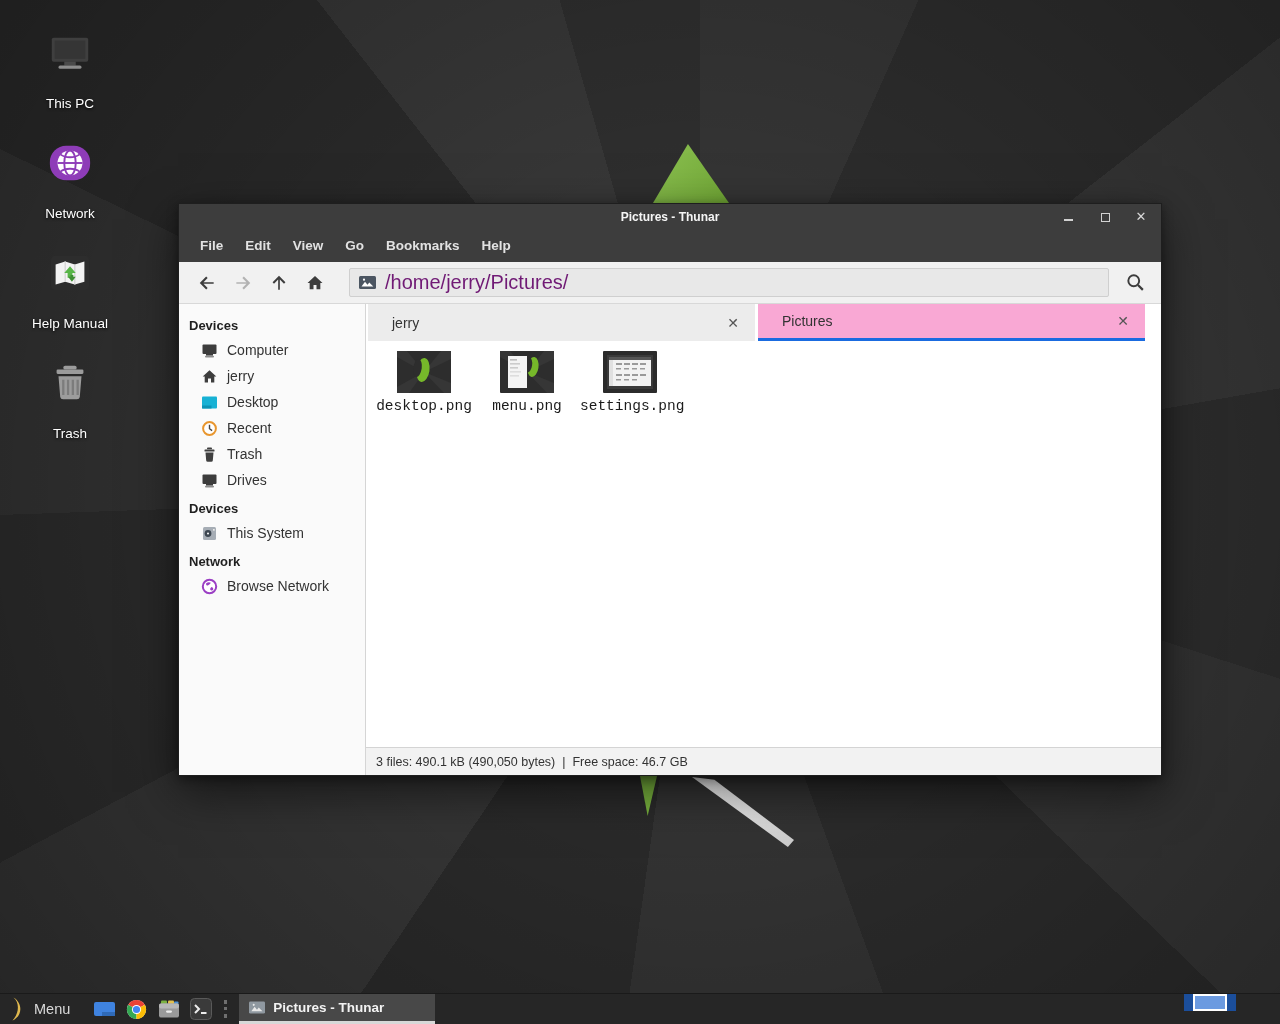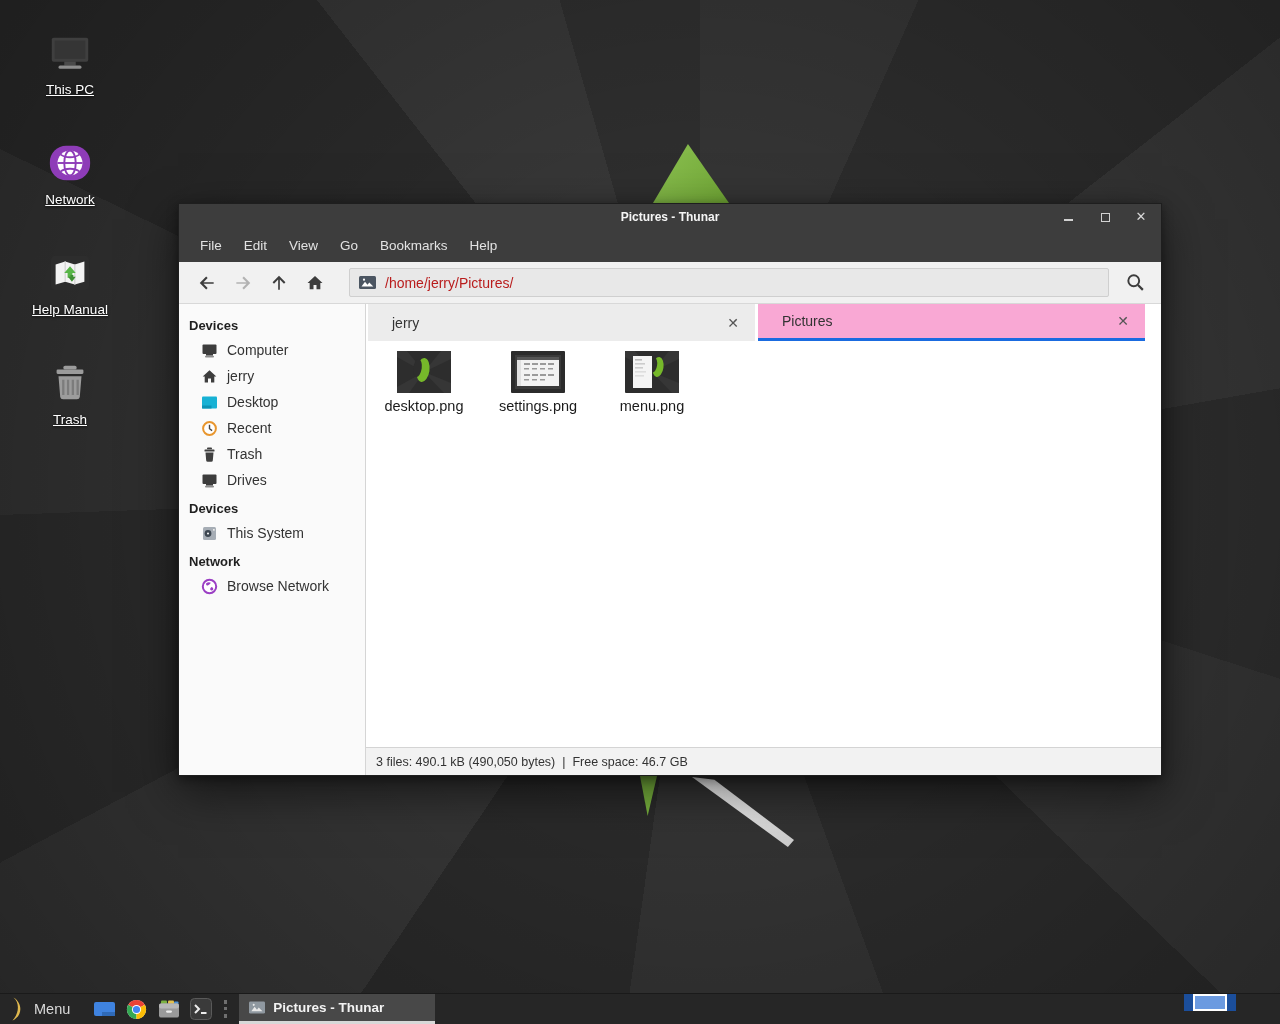--- a/index.html
+++ b/index.html
@@ -22,60 +22,60 @@
   .logo-sliver-green { position:absolute; left:640px; top:776px; width:17px; height:40px; z-index:1;
     clip-path:polygon(0 0, 100% 0, 45% 100%); background:#79b33e; }
   .logo-sliver-white { position:absolute; left:692px; top:777px; width:102px; height:70px; z-index:1;
     clip-path:polygon(0 0, 22% 4%, 100% 90%, 94% 100%);
     background:linear-gradient(160deg,#fdfdfd,#c9c9c9); }
 
   
   .desk-icons { position:absolute; left:14px; top:22px; width:112px; z-index:2; }
   .dicon { width:112px; height:110px; display:flex; flex-direction:column; align-items:center; padding-top:8px; }
   .dicon-img { width:46px; height:46px; display:flex; align-items:center; justify-content:center; }
-  .dicon-label { margin-top:6px; font-size:13.5px; color:#fff; text-shadow:0 1px 3px rgba(0,0,0,.85); white-space:nowrap;text-decoration:underline; }
+  .dicon-label { margin-top:20px; font-size:13.5px; color:#fff; text-shadow:0 1px 3px rgba(0,0,0,.85); white-space:nowrap; }
 
   
   .window { position:absolute; left:178px; top:203px; width:984px; height:573px; z-index:3;
     border:1px solid #1e1e1e; box-shadow:0 16px 44px rgba(0,0,0,.55), 0 3px 10px rgba(0,0,0,.4);
     display:flex; flex-direction:column; background:#fff; }
   .titlebar { height:25px; background:#3d3d3d; position:relative; display:flex; align-items:center; justify-content:center; flex:none; }
   .title-text { font-size:12px; font-weight:bold; color:#f5f5f5; }
   .win-controls { position:absolute; right:14px; top:0; height:100%; display:flex; align-items:center; gap:24px; }
   .wc { width:12px; height:12px; position:relative; display:inline-block; }
   .wc-min::after { content:""; position:absolute; left:1px; bottom:2px; width:9px; height:2px; background:#d2d2d2; }
   .wc-max::after { content:""; position:absolute; left:2px; top:2px; width:7px; height:7px; border:1.6px solid #d2d2d2; }
   .wc-close { color:#d8d8d8; font-size:13px; line-height:12px; text-align:center; }
 
   .menubar { height:33px; background:#3d3d3d; display:flex; align-items:center; padding-left:10px; flex:none; }
-  .menu-item { padding:0 11px; font-size:13.5px; color:#e2e2e2; height:100%; display:flex; align-items:center; }
+  .menu-item { padding:0 11px; font-size:13.5px; color:#e2e2e2; height:100%; display:flex; align-items:center;font-weight:bold; }
 
   .toolbar { height:42px; background:#f1f1f1; border-bottom:1px solid #d8d8d8; display:flex; align-items:center; padding:0 10px; flex:none; }
   .nav-btn { width:36px; height:32px; display:flex; align-items:center; justify-content:center; }
   .pathbar { flex:1; height:29px; background:#e8e8e8; border:1px solid #cfcfcf; border-radius:2px;
     margin:0 10px 0 16px; display:flex; align-items:center; padding:0 9px; gap:9px; }
-  .path-text { font-size:14px; color:#b91c1c; }
+  .path-text { font-size:20px; color:#701a75; }
   .search-btn { width:32px; height:32px; display:flex; align-items:center; justify-content:center; }
 
   .win-body { flex:1; display:flex; min-height:0; }
   .sidebar { width:187px; background:#fafafa; border-right:1px solid #d5d5d5; padding-top:6px; flex:none; overflow:hidden; }
   .side-header { font-size:13px; font-weight:bold; color:#1f1f1f; margin:8px 0 4px 10px; }
   .side-row { height:26px; display:flex; align-items:center; gap:9px; padding-left:22px; }
   .side-ico { width:17px; height:17px; flex:none; display:flex; align-items:center; justify-content:center; }
   .side-label { font-size:14px; color:#333; white-space:nowrap; }
 
   .main-pane { flex:1; display:flex; flex-direction:column; min-width:0; background:#fff; }
   .tabbar { height:37px; background:#fff; display:flex; flex:none; padding-left:2px; gap:3px; }
   .tab { width:387px; display:flex; align-items:center; padding:0 12px 0 24px; font-size:14px; color:#333; }
   .tab-inactive { background:#ececec; }
   .tab-active { background:#f9a8d4; border-bottom:3px solid #1a6be0; }
   .tab-label { flex:1; }
   .tab-close { font-size:14px; color:#555; padding:0 4px; }
 
-  .files { flex:1; display:flex; align-items:flex-start; padding:10px 0 0 8px; gap:14px; }
+  .files { flex:1; display:flex; align-items:flex-start; padding:10px 0 0 8px; gap:3px;font-family:Liberation Mono, monospace; }
   .file-item { width:100px; text-align:center; }
   .thumb { width:54px; height:42px; margin:0 auto; display:block; }
   .file-label { margin-top:5px; font-size:14.5px; color:#1b1b1b; }
 
   .statusbar { height:28px; background:#f2f2f2; border-top:1px solid #d4d4d4; display:flex; align-items:center; padding-left:10px; flex:none; }
   .status-text { font-size:12.5px; color:#333; white-space:pre; }
 
   
   .taskbar { position:absolute; left:0; bottom:0; width:1280px; height:31px; background:#262626; z-index:5;
     display:flex; align-items:center; border-top:1px solid #1a1a1a; }
@@ -320,20 +320,35 @@
 
       <div class="files">
         <div class="file-item">
           <svg class="thumb" viewBox="0 0 54 42">
             <rect width="54" height="42" rx="1" fill="#2d2d2d"></rect>
             <path d="M27 21 0 6V0h10zM27 21 44 0h10v8zM27 21 0 36v6h12zM27 21l20 21h7v-10z" fill="#363636"></path>
             <ellipse cx="26" cy="19" rx="6.5" ry="12" fill="#76b82a" transform="rotate(8 26 19)"></ellipse>
             <ellipse cx="20.5" cy="17" rx="4.2" ry="9" fill="#2d2d2d" transform="rotate(8 20.5 17)"></ellipse>
           </svg>
           <div class="file-label">desktop.png</div>
+        </div>
+        <div class="file-item">
+          <svg class="thumb" viewBox="0 0 54 42">
+            <rect width="54" height="42" rx="1" fill="#2d2d2d"></rect>
+            <path d="M27 21 0 6V0h10zM27 21 44 0h10v8zM27 21l20 21h7v-10z" fill="#363636"></path>
+            <ellipse cx="33" cy="16" rx="5.5" ry="10" fill="#76b82a" transform="rotate(8 33 16)"></ellipse>
+            <ellipse cx="28.5" cy="14" rx="3.6" ry="7.5" fill="#2d2d2d" transform="rotate(8 28.5 14)"></ellipse>
+            <rect x="8" y="5" width="19" height="32" fill="#f4f4f4"></rect>
+            <rect x="10" y="8" width="7" height="1.6" fill="#bbb"></rect>
+              <rect x="10" y="12" width="10" height="1.6" fill="#ccc"></rect>
+              <rect x="10" y="16" width="8" height="1.6" fill="#ccc"></rect>
+              <rect x="10" y="20" width="11" height="1.6" fill="#ddd"></rect>
+              <rect x="10" y="24" width="9" height="1.6" fill="#ddd"></rect>
+          </svg>
+          <div class="file-label">menu.png</div>
         </div>
         <div class="file-item">
           <svg class="thumb" viewBox="0 0 54 42">
             <rect width="54" height="42" rx="1" fill="#2b2b2b"></rect>
             <rect x="4" y="4" width="46" height="34" fill="#3a3a3a"></rect>
             <rect x="6" y="6" width="42" height="3" fill="#555"></rect>
             <rect x="6" y="9" width="42" height="26" fill="#f2f2f2"></rect>
             <rect x="6" y="9" width="4" height="26" fill="#e0e0e0"></rect>
             <g fill="#9a9a9a">
               <rect x="13" y="12" width="6" height="2"></rect>
@@ -348,35 +363,20 @@
                 <rect x="21" y="23" width="6" height="2"></rect>
                 <rect x="29" y="23" width="6" height="2"></rect>
                 <rect x="37" y="23" width="6" height="2"></rect>
               <rect x="13" y="28" width="5" height="1.5"></rect>
                 <rect x="21" y="28" width="5" height="1.5"></rect>
                 <rect x="29" y="28" width="5" height="1.5"></rect>
             </g>
           </svg>
           <div class="file-label">settings.png</div>
         </div>
-        <div class="file-item">
-          <svg class="thumb" viewBox="0 0 54 42">
-            <rect width="54" height="42" rx="1" fill="#2d2d2d"></rect>
-            <path d="M27 21 0 6V0h10zM27 21 44 0h10v8zM27 21l20 21h7v-10z" fill="#363636"></path>
-            <ellipse cx="33" cy="16" rx="5.5" ry="10" fill="#76b82a" transform="rotate(8 33 16)"></ellipse>
-            <ellipse cx="28.5" cy="14" rx="3.6" ry="7.5" fill="#2d2d2d" transform="rotate(8 28.5 14)"></ellipse>
-            <rect x="8" y="5" width="19" height="32" fill="#f4f4f4"></rect>
-            <rect x="10" y="8" width="7" height="1.6" fill="#bbb"></rect>
-              <rect x="10" y="12" width="10" height="1.6" fill="#ccc"></rect>
-              <rect x="10" y="16" width="8" height="1.6" fill="#ccc"></rect>
-              <rect x="10" y="20" width="11" height="1.6" fill="#ddd"></rect>
-              <rect x="10" y="24" width="9" height="1.6" fill="#ddd"></rect>
-          </svg>
-          <div class="file-label">menu.png</div>
-        </div>
       </div>
 
       <div class="statusbar">
         <span class="status-text">3 files: 490.1 kB (490,050 bytes)  |  Free space: 46.7 GB</span>
       </div>
     </div>
   </div>
 </div>
 
 <div class="taskbar">

